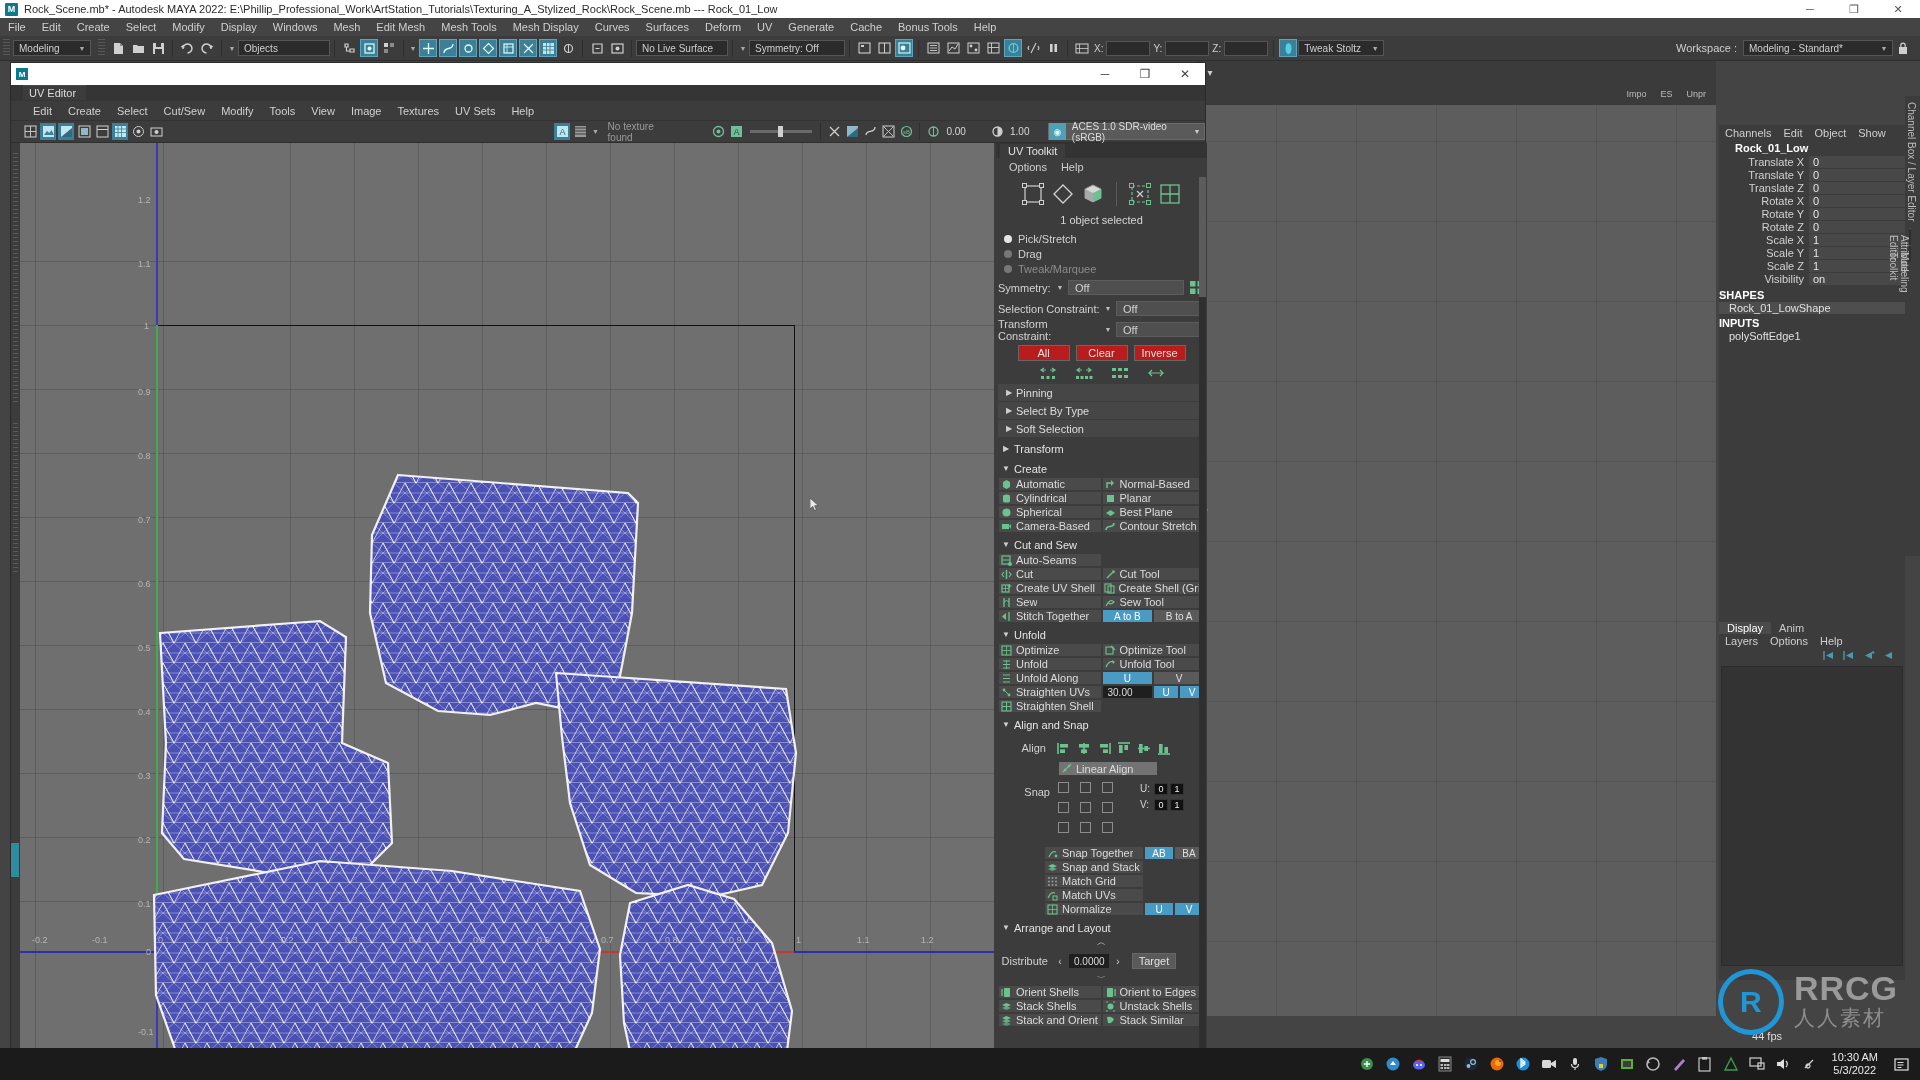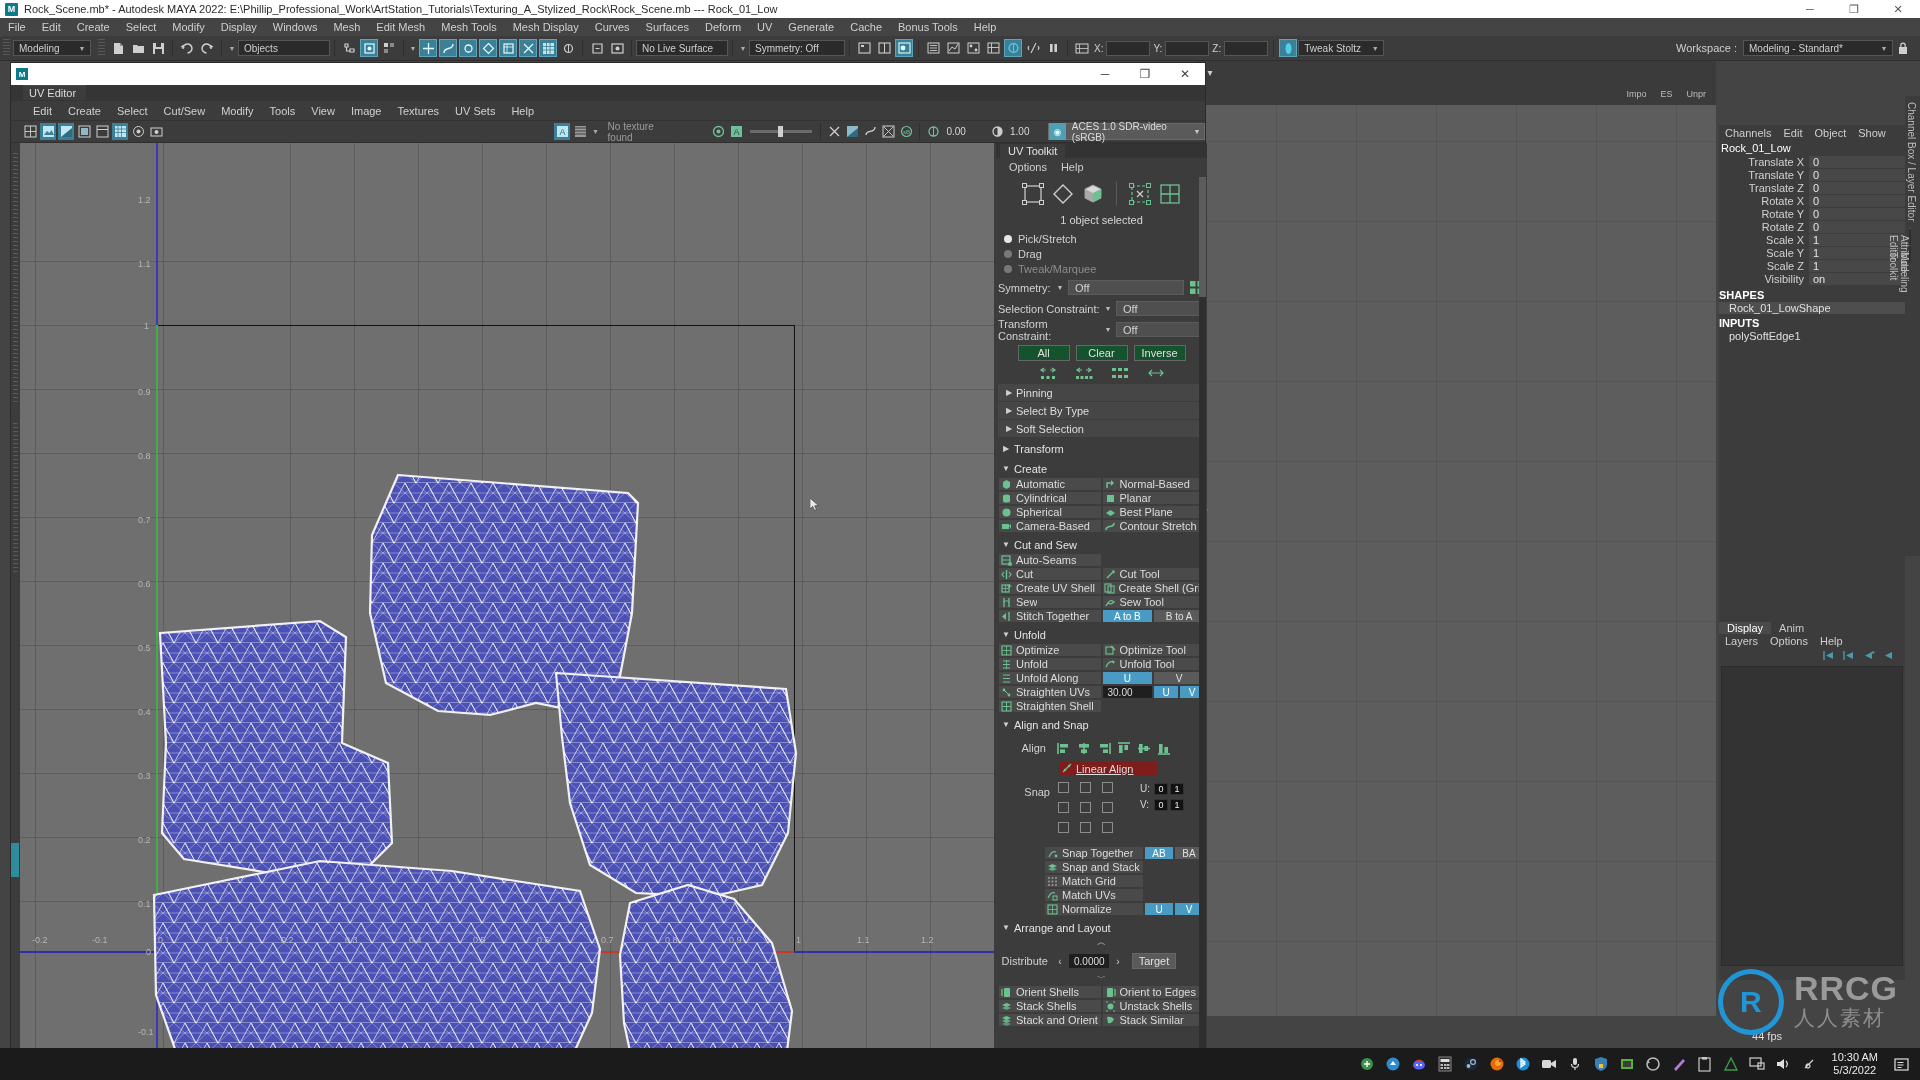--- a/index.html
+++ b/index.html
@@ -115,21 +115,21 @@
   .radio-row span { font-size:11px; color:#d2d2d2;}
   .radio-row.dim span { color:#8c8c8c;}
 
   .frow { display:flex; align-items:center; height:19px; margin-top:2px;}
   .frow .flabel { font-size:11px; color:#d2d2d2; }
   .farrow { width:16px; text-align:center; font-size:7px; color:#bbb;}
   .fbox { flex:1; height:15px; background:#4f4f4f; border:1px solid #5c5c5c; font-size:11px; color:#d2d2d2; padding-left:6px; line-height:14px;}
   .symico { width:17px;height:17px; margin-left:4px; display:flex;align-items:center;justify-content:center;}
 
   .btn3 { display:flex; justify-content:center; gap:6px; margin-top:6px;}
-  .btn3 div { width:52px; height:16px; background:#14532d; border:1px solid #666; font-size:11px; color:#e0e0e0;
+  .btn3 div { width:52px; height:16px; background:#b91c1c; border:1px solid #666; font-size:11px; color:#e0e0e0;
      display:flex;align-items:center;justify-content:center;}
   .iconrow4 { display:flex; justify-content:center; gap:18px; margin-top:5px; padding-bottom:3px;}
 
   .subhdr { display:flex; align-items:center; height:17px; background:#464646; margin:1px 0; padding-left:4px; }
   .subhdr .tri { width:14px; text-align:center; color:#cfcfcf; font-size:8px;}
   .subhdr span { font-size:11px; color:#dedede;}
   .sechdr { display:flex; align-items:center; height:17px; background:#3c3c3c; margin-top:3px;}
   .sechdr .tri { width:16px; text-align:center; color:#cfcfcf; font-size:8px;}
   .sechdr span { font-size:11px; color:#e4e4e4;}
 
@@ -138,39 +138,39 @@
   .cell.half { width:50%; }
   .cell .gi { width:15px; display:flex;align-items:center;justify-content:center; }
   .cell .gt { padding-left:2px; white-space:nowrap; overflow:hidden;}
   .tog { height:14px; background:#4a9bc4; color:#fff; display:flex;align-items:center;justify-content:center; font-size:10px; border:1px solid #3c3c3c;}
   .tog.off { background:#5a5a5a; color:#e0e0e0;}
   .valbox { height:14px; background:#1f1f1f; border:1px solid #3c3c3c; font-size:10px; color:#ddd; display:flex;align-items:center; padding-left:5px;}
 
   .alignrow { display:flex; align-items:center; height:22px; margin-top:4px;}
   .alignrow .alabel { width:56px; text-align:right; font-size:11px; color:#d2d2d2; padding-right:8px;}
   .alignrow .aico { width:20px;height:18px;display:flex;align-items:center;justify-content:center;}
-  .linear { width:100px;height:15px;background:#7f1d1d;border:1px solid #3c3c3c; display:flex;align-items:center; font-size:11px;color:#dcdcdc; margin:2px auto 0 60px;text-decoration:underline;}
+  .linear { width:100px;height:15px;background:#737373;border:1px solid #3c3c3c; display:flex;align-items:center; font-size:11px;color:#dcdcdc; margin:2px auto 0 60px;}
 
   .snapwrap { display:flex; margin-top:6px;}
   .snapgrid { display:grid; grid-template-columns:repeat(3,22px); grid-auto-rows:20px; margin-left:8px;}
   .snapcb { width:11px;height:11px;border:1px solid #8c8c8c; background:#3c3c3c;}
   .uvnums { margin-left:16px; font-size:10px; color:#d2d2d2;}
   .uvnums .r { display:flex; align-items:center; height:13px; margin-bottom:3px;}
   .uvnums .k { width:12px; }
   .uvnums .b { width:14px;height:12px;background:#111; border:1px solid #333; color:#eee; display:flex;align-items:center;justify-content:center; font-size:9px; margin-left:2px;}
 
   .distrow { display:flex; align-items:center; height:22px; margin-top:4px;}
   .chev { width:16px; text-align:center; color:#cfcfcf; font-size:10px;}
   .tgtbtn { width:44px;height:16px;background:#5a5a5a;border:1px solid #666;font-size:11px;color:#e0e0e0;display:flex;align-items:center;justify-content:center;margin-left:6px;}
 
   
   .chanbox { position:absolute; left:1719px; top:125px; width:186px; height:495px; background:#3c3c3c;}
   .cb-menu { height:15px; display:flex; align-items:center; }
   .cb-menu .mi { padding:0 6px; font-size:11px; color:#cfcfcf;}
-  .cb-name { font-size:11px; color:#ffffff; font-weight:normal; padding:2px 0 2px 2px;}
+  .cb-name { font-size:11px; color:#ffffff; font-weight:bold; padding:2px 0 2px 2px;margin-left:14px;}
   .cb-row { display:flex; align-items:center; height:12px; margin-bottom:1px;}
   .cb-row .k { flex:1; text-align:right; font-size:11px; color:#d2d2d2; padding-right:5px;}
   .cb-row .v { width:96px; height:12px; background:#484848; font-size:11px; color:#e4e4e4; padding-left:4px; line-height:12px;}
   .cb-sec { font-size:11px; color:#ffffff; font-weight:bold; padding:3px 0 1px 0;}
   .cb-item { font-size:11px; color:#e0e0e0; padding-left:10px; height:12px;}
   .cb-item.sel { background:#4e4e4e; }
 
   .vtabs { position:absolute; right:0; top:96px; width:15px; height:460px; background:#3c3c3c;}
   .vtab { writing-mode:vertical-rl; font-size:10px; color:#bdbdbd; padding:6px 1px; }
   .vtab.sep { border-top:1px solid #555; }

